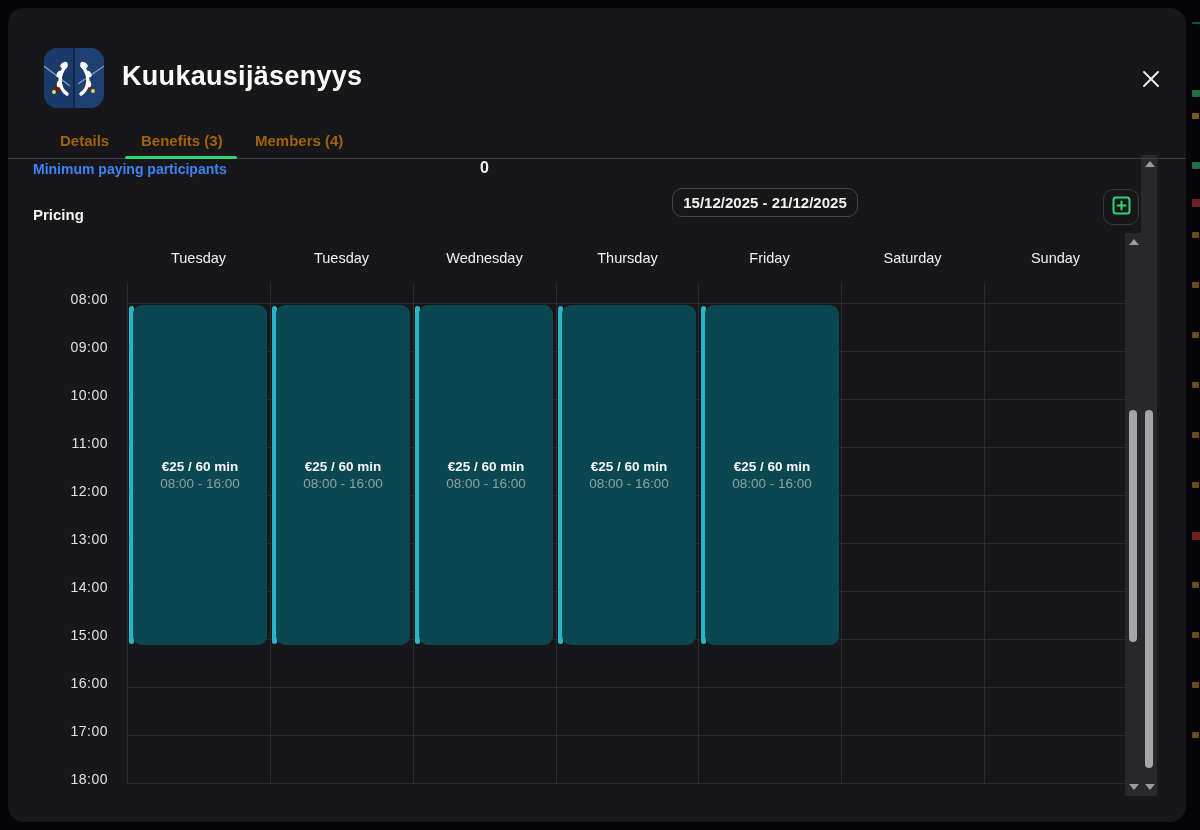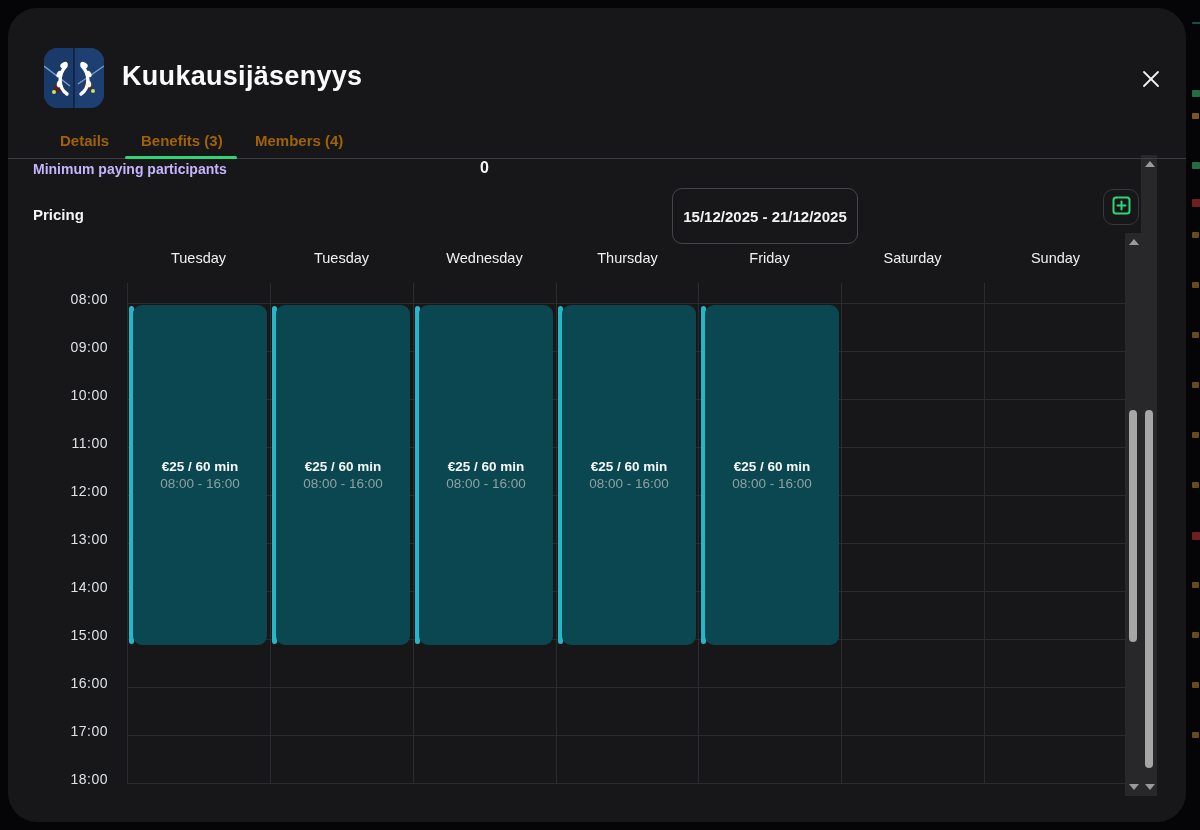--- a/index.html
+++ b/index.html
@@ -5,21 +5,21 @@
   * { margin:0; padding:0; box-sizing:border-box; }
   html,body { background:#050507; }
   body { font-family:"Liberation Sans", sans-serif; }
   #stage {
     position:relative; width:1200px; height:830px; overflow:hidden;
     background:#050507;
   }
   
   .modal {
     position:absolute; left:8px; top:8px; width:1178px; height:814px;
-    background:#17171a; border-radius:29px; overflow:hidden;
+    background:#17171a; border-radius:16px; overflow:hidden;
   }
   
   .logo {
     position:absolute; left:36px; top:40px; width:60px; height:60px;
     border-radius:14px; overflow:hidden; background:#1d3c6e;
   }
   .modal-title {
     position:absolute; left:114px; top:53px; font-size:27px; font-weight:700;
     color:#fafafa; letter-spacing:.3px;
   }
@@ -35,31 +35,31 @@
   .tab-underline {
     position:absolute; left:117px; top:148px; width:112px; height:3px;
     background:#2fd575; border-radius:2px; z-index:3;
   }
   .tabs-divider {
     position:absolute; left:0; top:150px; width:1178px; height:1px;
     background:#3d3d45; z-index:2;
   }
   
   .row-label {
-    position:absolute; left:25px; top:153px; font-size:14px; font-weight:700; color:#c4b5fd;
+    position:absolute; left:25px; top:153px; font-size:14px; font-weight:700; color:#3b82f6;
   }
   .row-value {
     position:absolute; left:472px; top:151px; font-size:16px; font-weight:600; color:#f5f5f5;
   }
   .pricing-label {
     position:absolute; left:25px; top:198px; font-size:15px; font-weight:700; color:#f5f5f5;
   }
   
   .ctrl {
-    position:absolute; top:180px; height:56px; border:1px solid #45454c;
+    position:absolute; top:180px; height:29px; border:1px solid #45454c;
     border-radius:10px; background:transparent; color:#f2f2f2;
     display:flex; align-items:center; font-size:15px; font-weight:600; cursor:pointer;
   }
   .date-range { left:664px; width:186px; justify-content:center; }
   .resource-select { left:866px; width:210px; padding:0 14px; justify-content:space-between; }
   .add-btn { left:1095px; top:181px; width:36px; height:36px; border:1px solid #37373d;
              border-radius:10px; justify-content:center; }
   
   .day-header {
     position:absolute; top:242px; width:143px; text-align:center;

